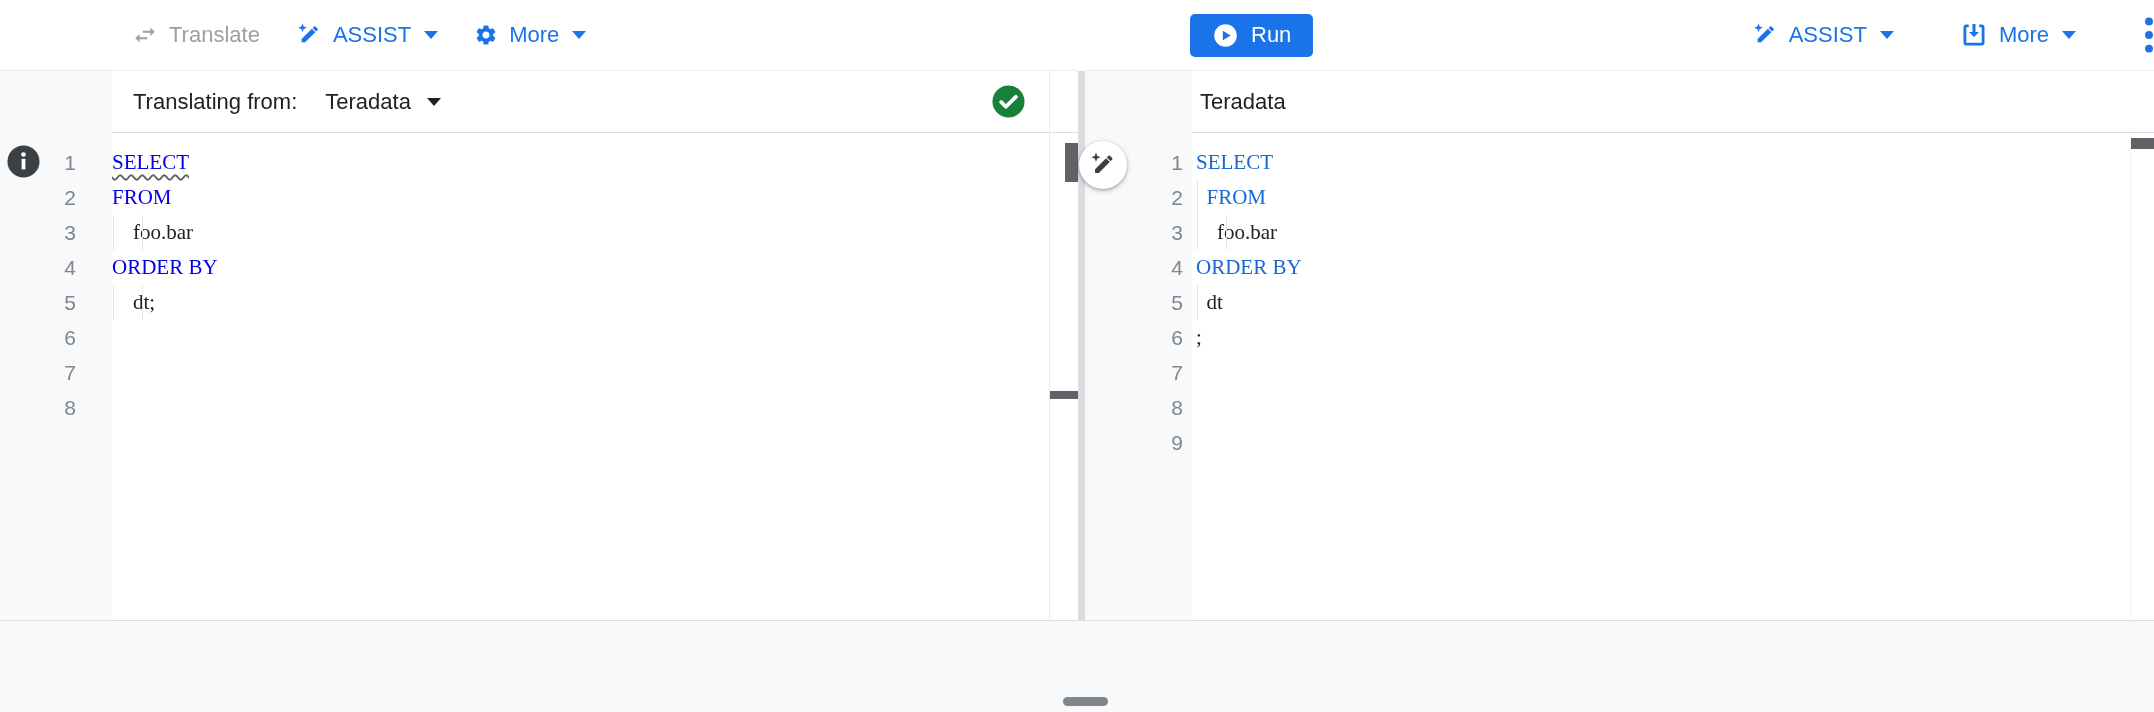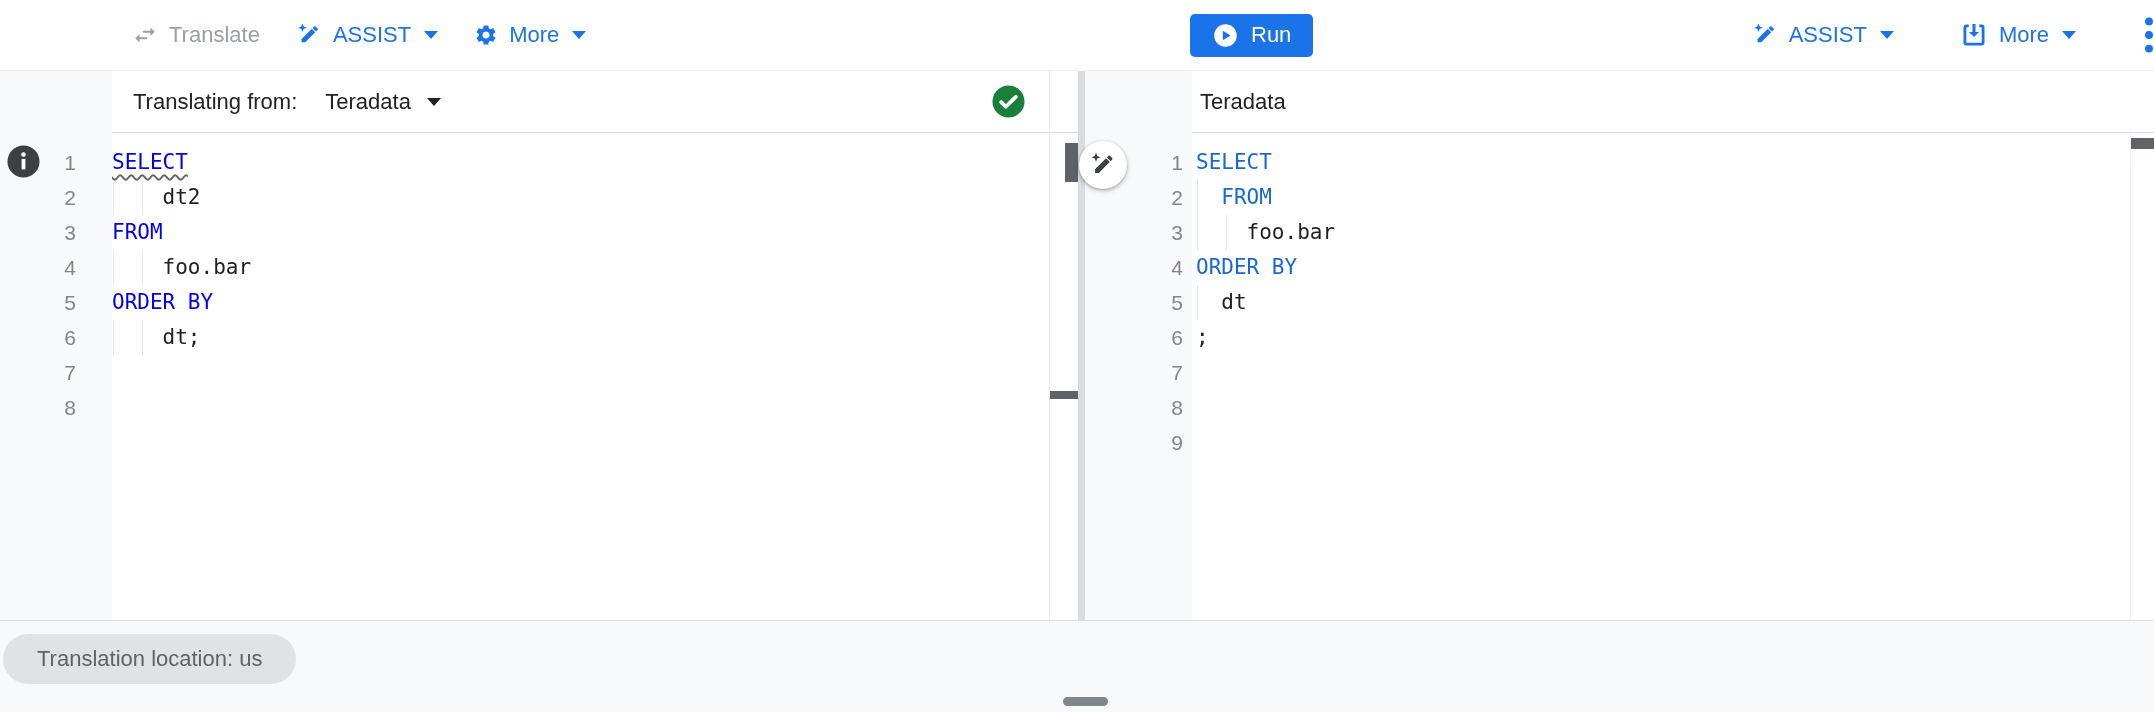--- a/index.html
+++ b/index.html
@@ -49,21 +49,21 @@
   .gutter-left  { width:112px; }
   .gutter-right { width:107px; }
   .line-numbers { padding-top:74px; }
   .ln { height:35px; line-height:35px; text-align:right; font-size:21px; color:#80868b; }
   .gutter-left  .ln { padding-right:36px; }
   .gutter-right .ln { padding-right:9px; }
   .code-area { position:absolute; top:133px; bottom:0; padding-top:12px; overflow:hidden;
                font-family:"DejaVu Sans Mono","Liberation Mono",monospace; font-size:21px; }
   .code-left  { left:112px; right:30px; }
   .code-right { left:107px; right:26px; padding-left:4px; }
-  .cl { position:relative; height:35px; line-height:35px; white-space:pre; }
+  .cl { position:relative; height:35px; line-height:35px; white-space:pre;font-family:Liberation Serif, serif; }
   .pl { color:var(--text-dark); }
   #left-editor  .kw { color:var(--keyword-source); }
   #right-editor .kw { color:var(--keyword-target); }
   .wavy { text-decoration-line:underline; text-decoration-style:wavy;
           text-decoration-color:#5f6368; text-decoration-thickness:2px; text-underline-offset:5px; }
   .guide { position:absolute; top:0; width:1px; height:35px; background:#e4e6e8; }
 
   .info-badge { position:absolute; left:6px; top:73px; width:35px; height:35px; cursor:pointer; }
   .wand-btn { position:absolute; left:-6px; top:141px; width:48px; height:48px; border-radius:50%;
               background:#fff; border:none; cursor:pointer; z-index:5;
@@ -156,21 +156,20 @@
       <span class="check-wrap">
         <svg width="35" height="35" viewBox="0 0 24 24">
           <circle cx="12" cy="12" r="11" fill="#188038"></circle>
           <path d="M7 12.4l3.2 3.2 6.8-6.8" stroke="#fff" stroke-width="2.6" fill="none" stroke-linecap="round" stroke-linejoin="round"></path>
         </svg>
       </span>
     </div>
 
     <div id="left-editor" class="code-area code-left">
         <div class="cl"><span class="kw wavy">SELECT</span></div>
-        <div class="cl"><span class="guide" style="left: 1px;"></span><span class="guide" style="left: 30px;"></span><span class="pl">    dt2</span></div>
         <div class="cl"><span class="kw">FROM</span></div>
         <div class="cl"><span class="guide" style="left: 1px;"></span><span class="guide" style="left: 30px;"></span><span class="pl">    foo.bar</span></div>
         <div class="cl"><span class="kw">ORDER BY</span></div>
         <div class="cl"><span class="guide" style="left: 1px;"></span><span class="guide" style="left: 30px;"></span><span class="pl">    dt;</span></div>
         <div class="cl"></div>
       </div>
 
     <div class="vtrack-left"></div>
     <div class="vthumb-left"></div>
     <div class="vmarker-left"></div>
@@ -261,17 +260,16 @@
         <div class="cl"><span class="guide" style="left: 1px;"></span><span class="pl">  dt</span></div>
         <div class="cl"><span class="pl">;</span></div>
         <div class="cl"></div>
       </div>
 
     <div class="vtrack-right"></div>
     <div class="vthumb-right"></div>
   </section>
 
   <div class="bottom-bar">
-    <span class="location-chip">Translation location: us</span>
     <div class="drag-handle"></div>
   </div>
 
 </div>
 
 </body></html>

